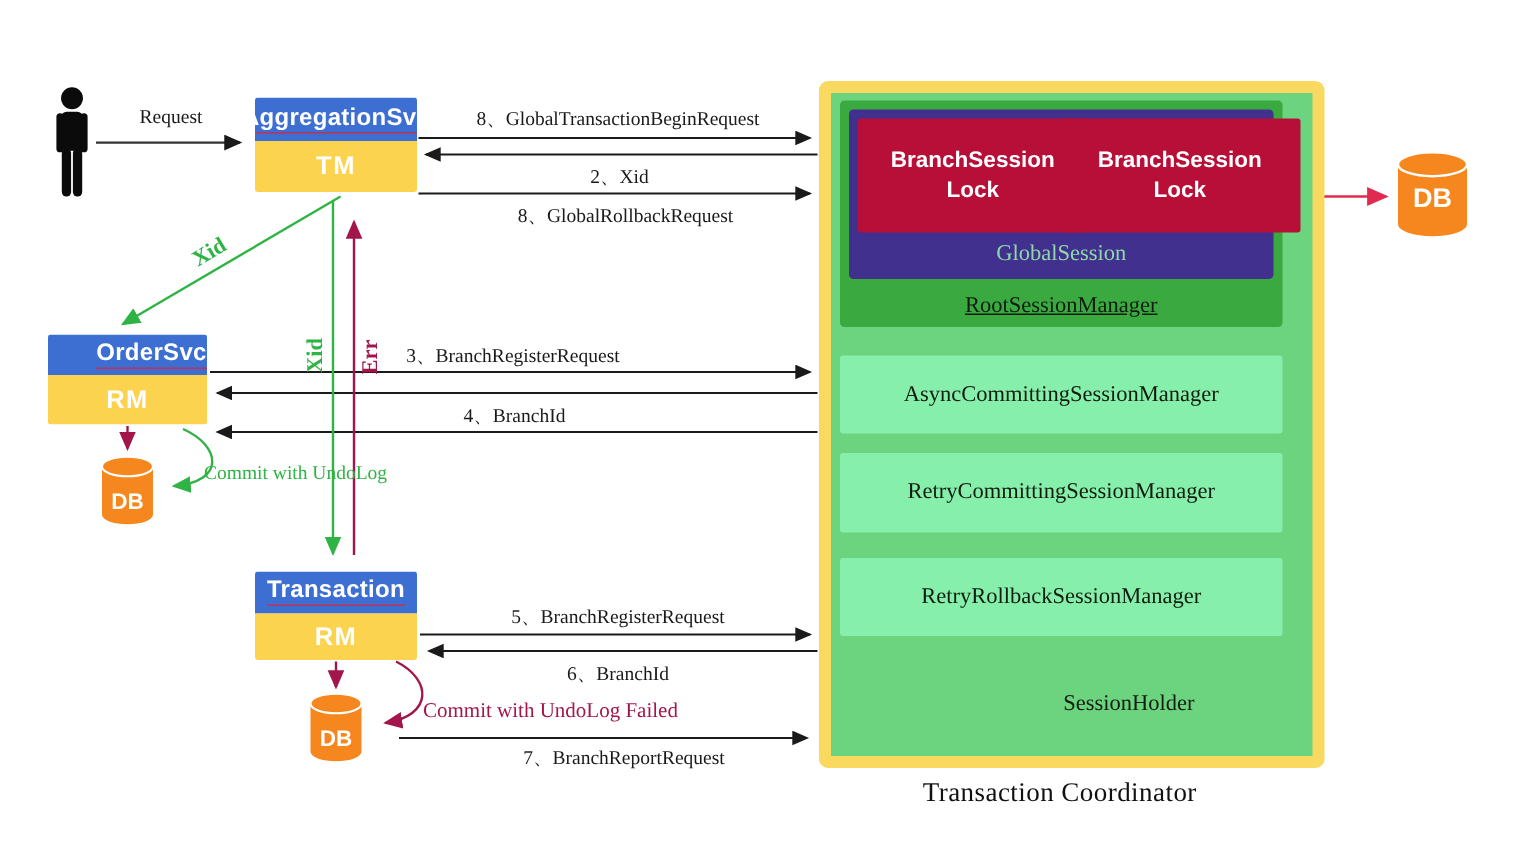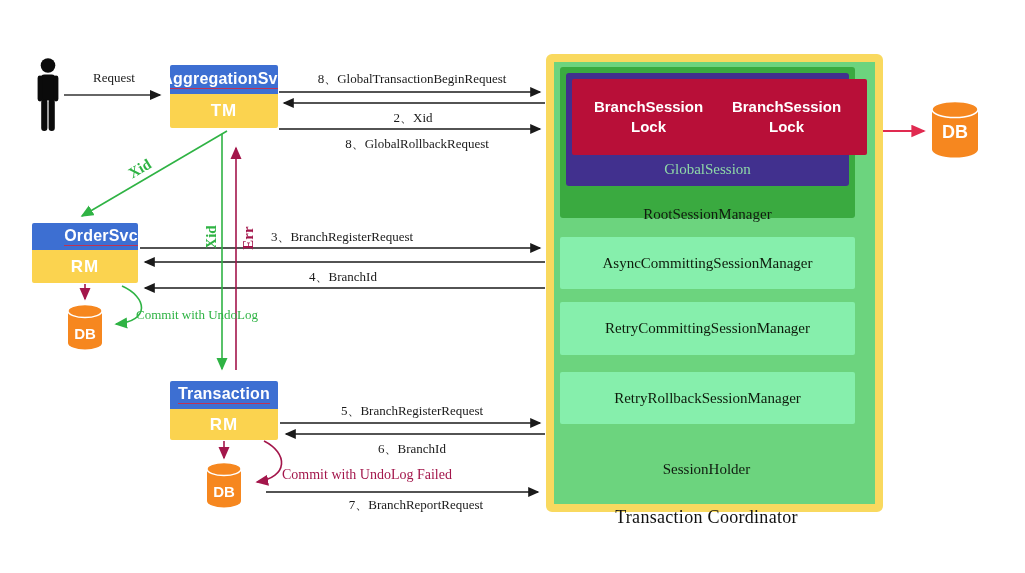--- a/index.html
+++ b/index.html
@@ -25,21 +25,21 @@
   .tc{position:absolute;left:546px;top:54px;width:321px;height:442px;background:#6CD47E;
       border:8px solid #F9D95F;border-radius:6px;}
   .tc-block{position:absolute;border-radius:3px;}
   .tc-label{position:absolute;text-align:center;font-size:15px;color:#101c10;white-space:nowrap;}
   .mgr{position:absolute;left:560px;width:295px;background:#86efac;border-radius:2px;
        display:flex;align-items:center;justify-content:center;font-size:15px;color:#0e1c0c;}
   .lock{position:absolute;background:#B80F38;border-radius:2px;display:flex;align-items:center;
         justify-content:center;text-align:center;color:#fff;
         font-family:"Liberation Sans","DejaVu Sans",sans-serif;font-size:15px;font-weight:600;
         line-height:1.35;padding:0 12px;}
-  .caption{position:absolute;left:546px;top:507px;width:321px;text-align:center;
+  .caption{position:absolute;left:546px;top:518px;width:321px;text-align:center;
            font-size:18px;color:#111;letter-spacing:.3px;}
 
   
   .rot{position:absolute;font-size:15px;font-weight:600;white-space:nowrap;
        transform:translate(-50%,-50%) rotate(-90deg);}
   .green-t{color:#2FB344;}
   .crimson-t{color:#A3164B;}
 </style>
 </head>
 <body>
@@ -149,23 +149,23 @@
   <div class="abs green-t" style="left:136px;top:307px;font-size:13px;white-space:nowrap;">Commit with UndoLog</div>
   <div class="abs crimson-t" style="left:282px;top:467px;font-size:14px;white-space:nowrap;">Commit with UndoLog Failed</div>
 
   <div class="tc"></div>
 
   <div class="tc-block" style="left:560px;top:67px;width:295px;height:151px;background:#3AAA40;"></div>
   <div class="tc-block" style="left:566px;top:73px;width:283px;height:113px;background:#41308E;"></div>
   <div class="lock" style="left:572px;top:79px;width:129px;height:76px;">BranchSession Lock</div>
   <div class="lock" style="left:706px;top:79px;width:137px;height:76px;">BranchSession Lock</div>
   <div class="tc-label" style="left:566px;top:161px;width:283px;color:#8FD9A8;">GlobalSession</div>
-  <div class="tc-label" style="left:560px;top:206px;width:295px;">RootSessionManager</div>
+  <div class="tc-label" style="left:560px;top:196px;width:295px;text-decoration:underline;">RootSessionManager</div>
 
   <div class="mgr" style="top:237px;height:52px;">AsyncCommittingSessionManager</div>
   <div class="mgr" style="top:302px;height:53px;">RetryCommittingSessionManager</div>
   <div class="mgr" style="top:372px;height:52px;">RetryRollbackSessionManager</div>
 
-  <div class="tc-label" style="left:546px;top:461px;width:321px;">SessionHolder</div>
+  <div class="tc-label" style="left:546px;top:461px;width:321px;padding-left:46px;">SessionHolder</div>
 
   <div class="caption">Transaction Coordinator</div>
 
 </div>
 
 </body></html>

